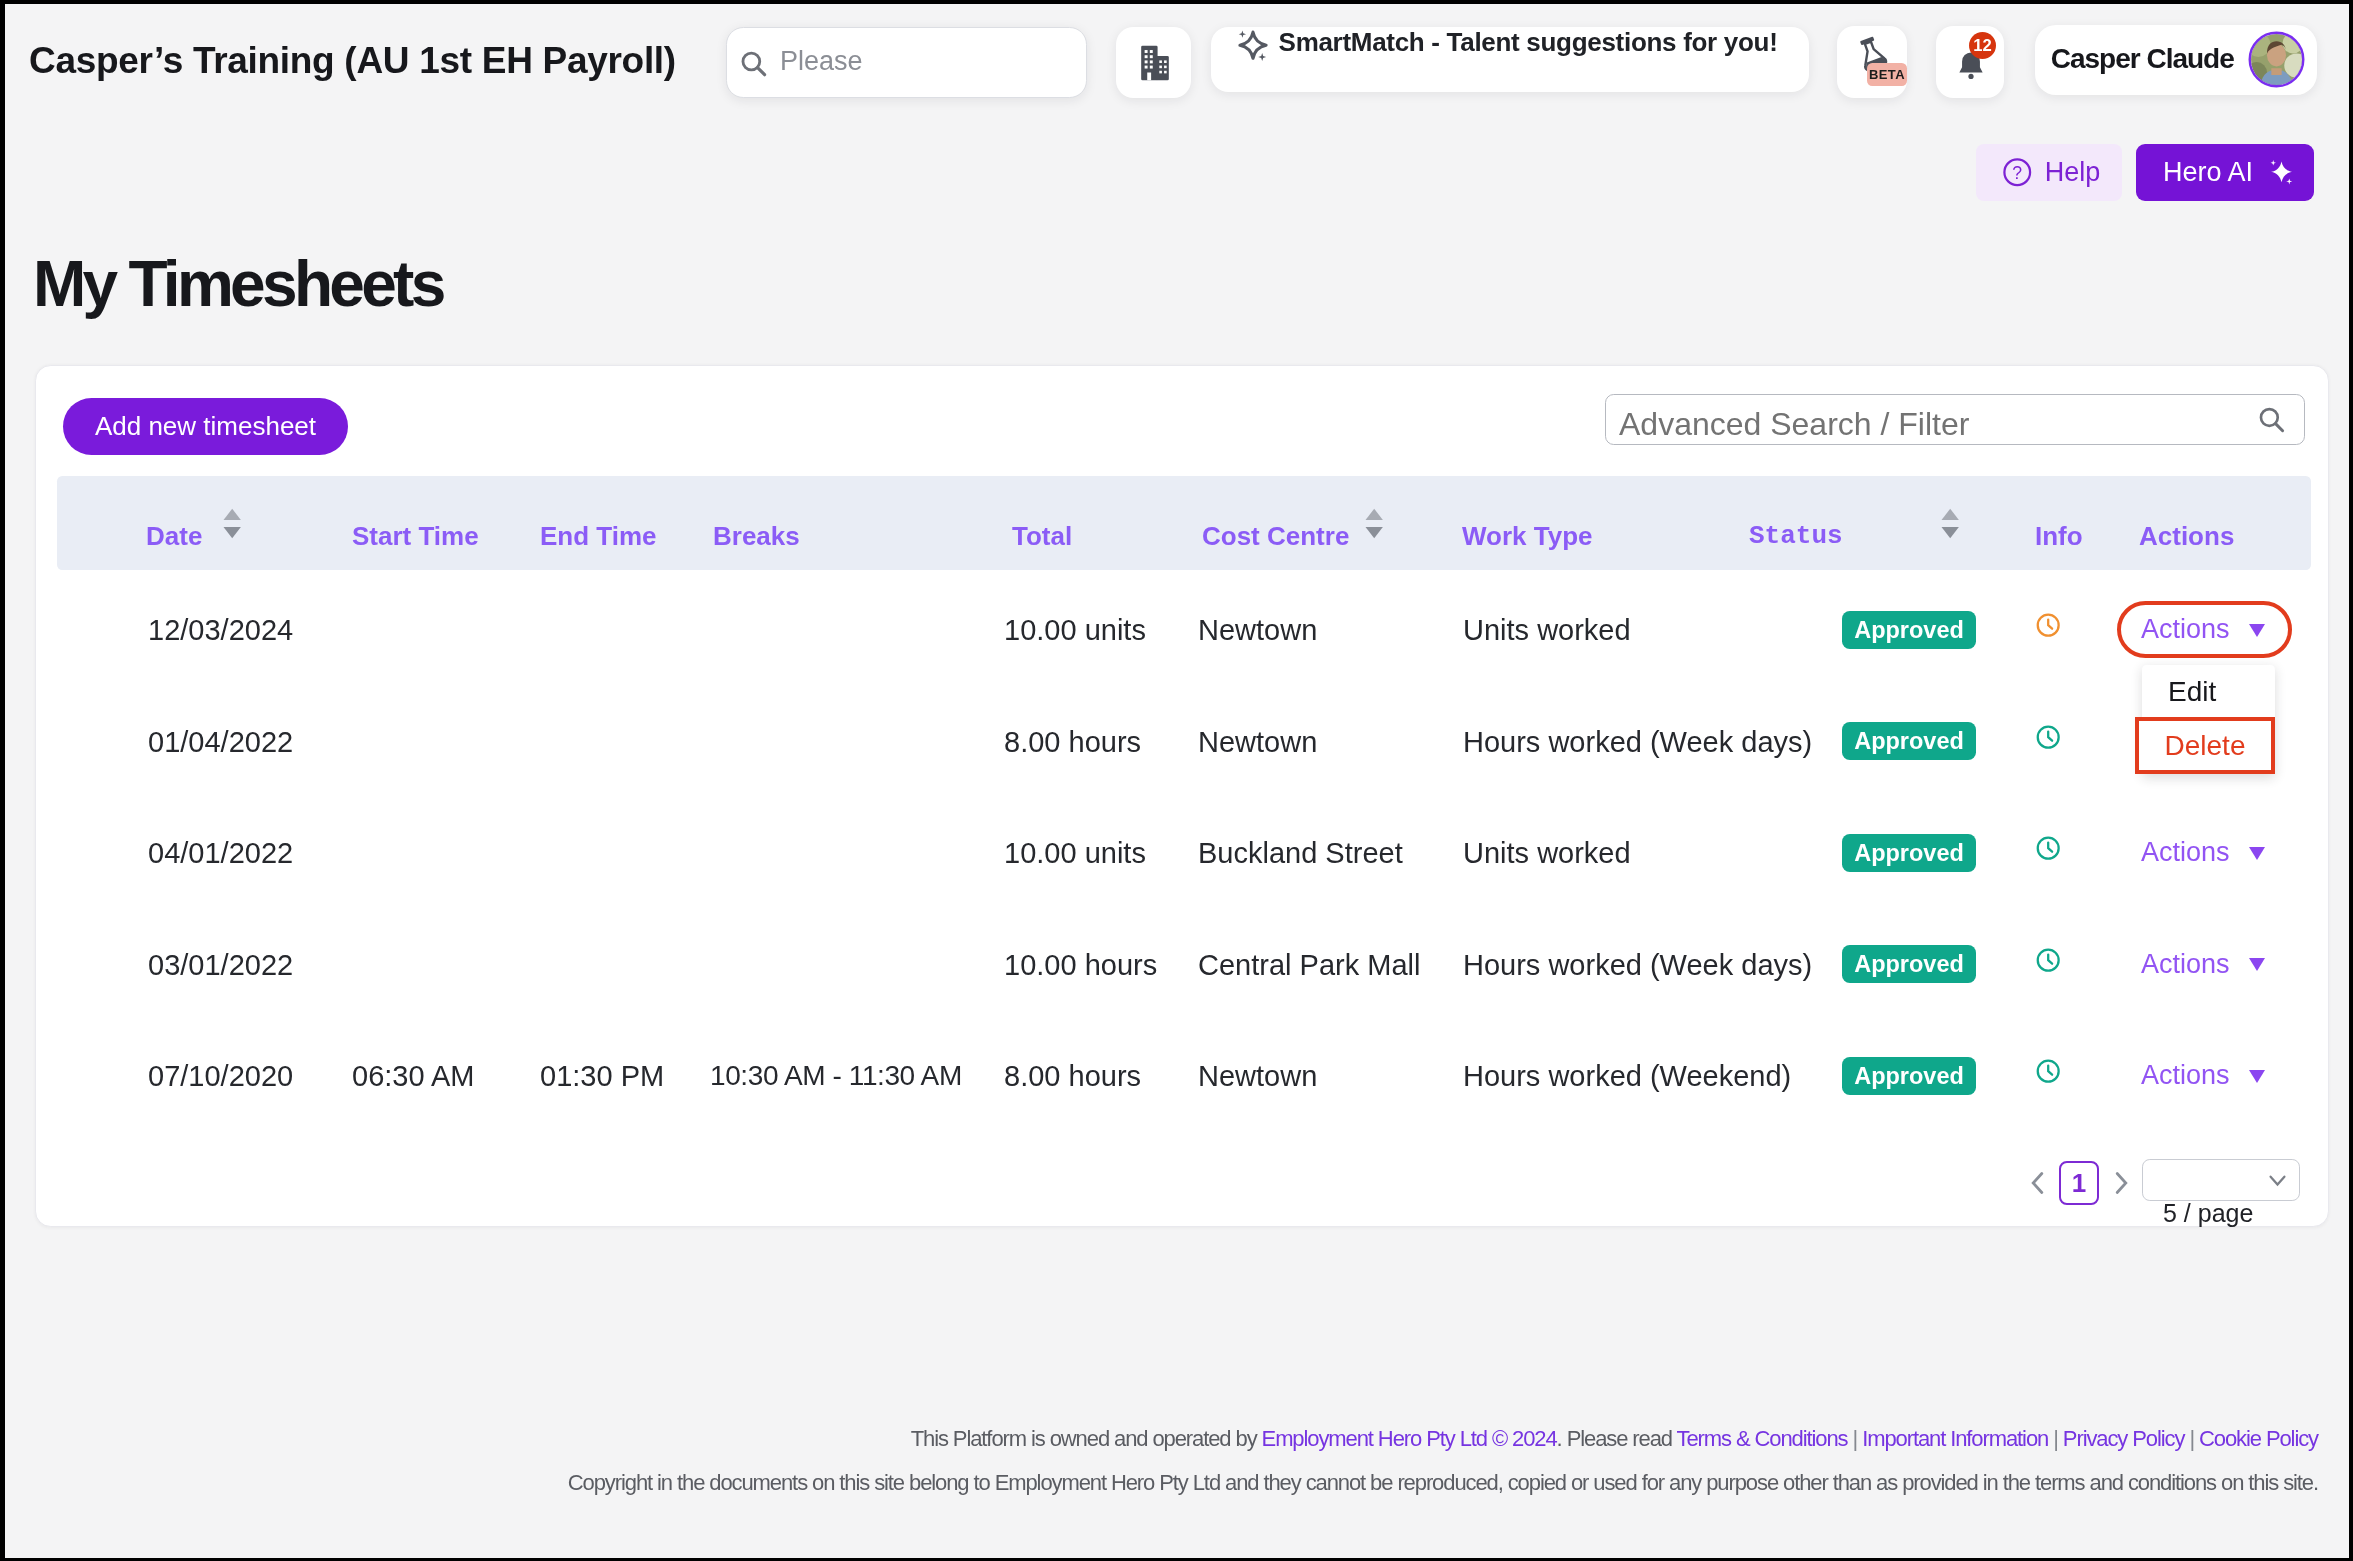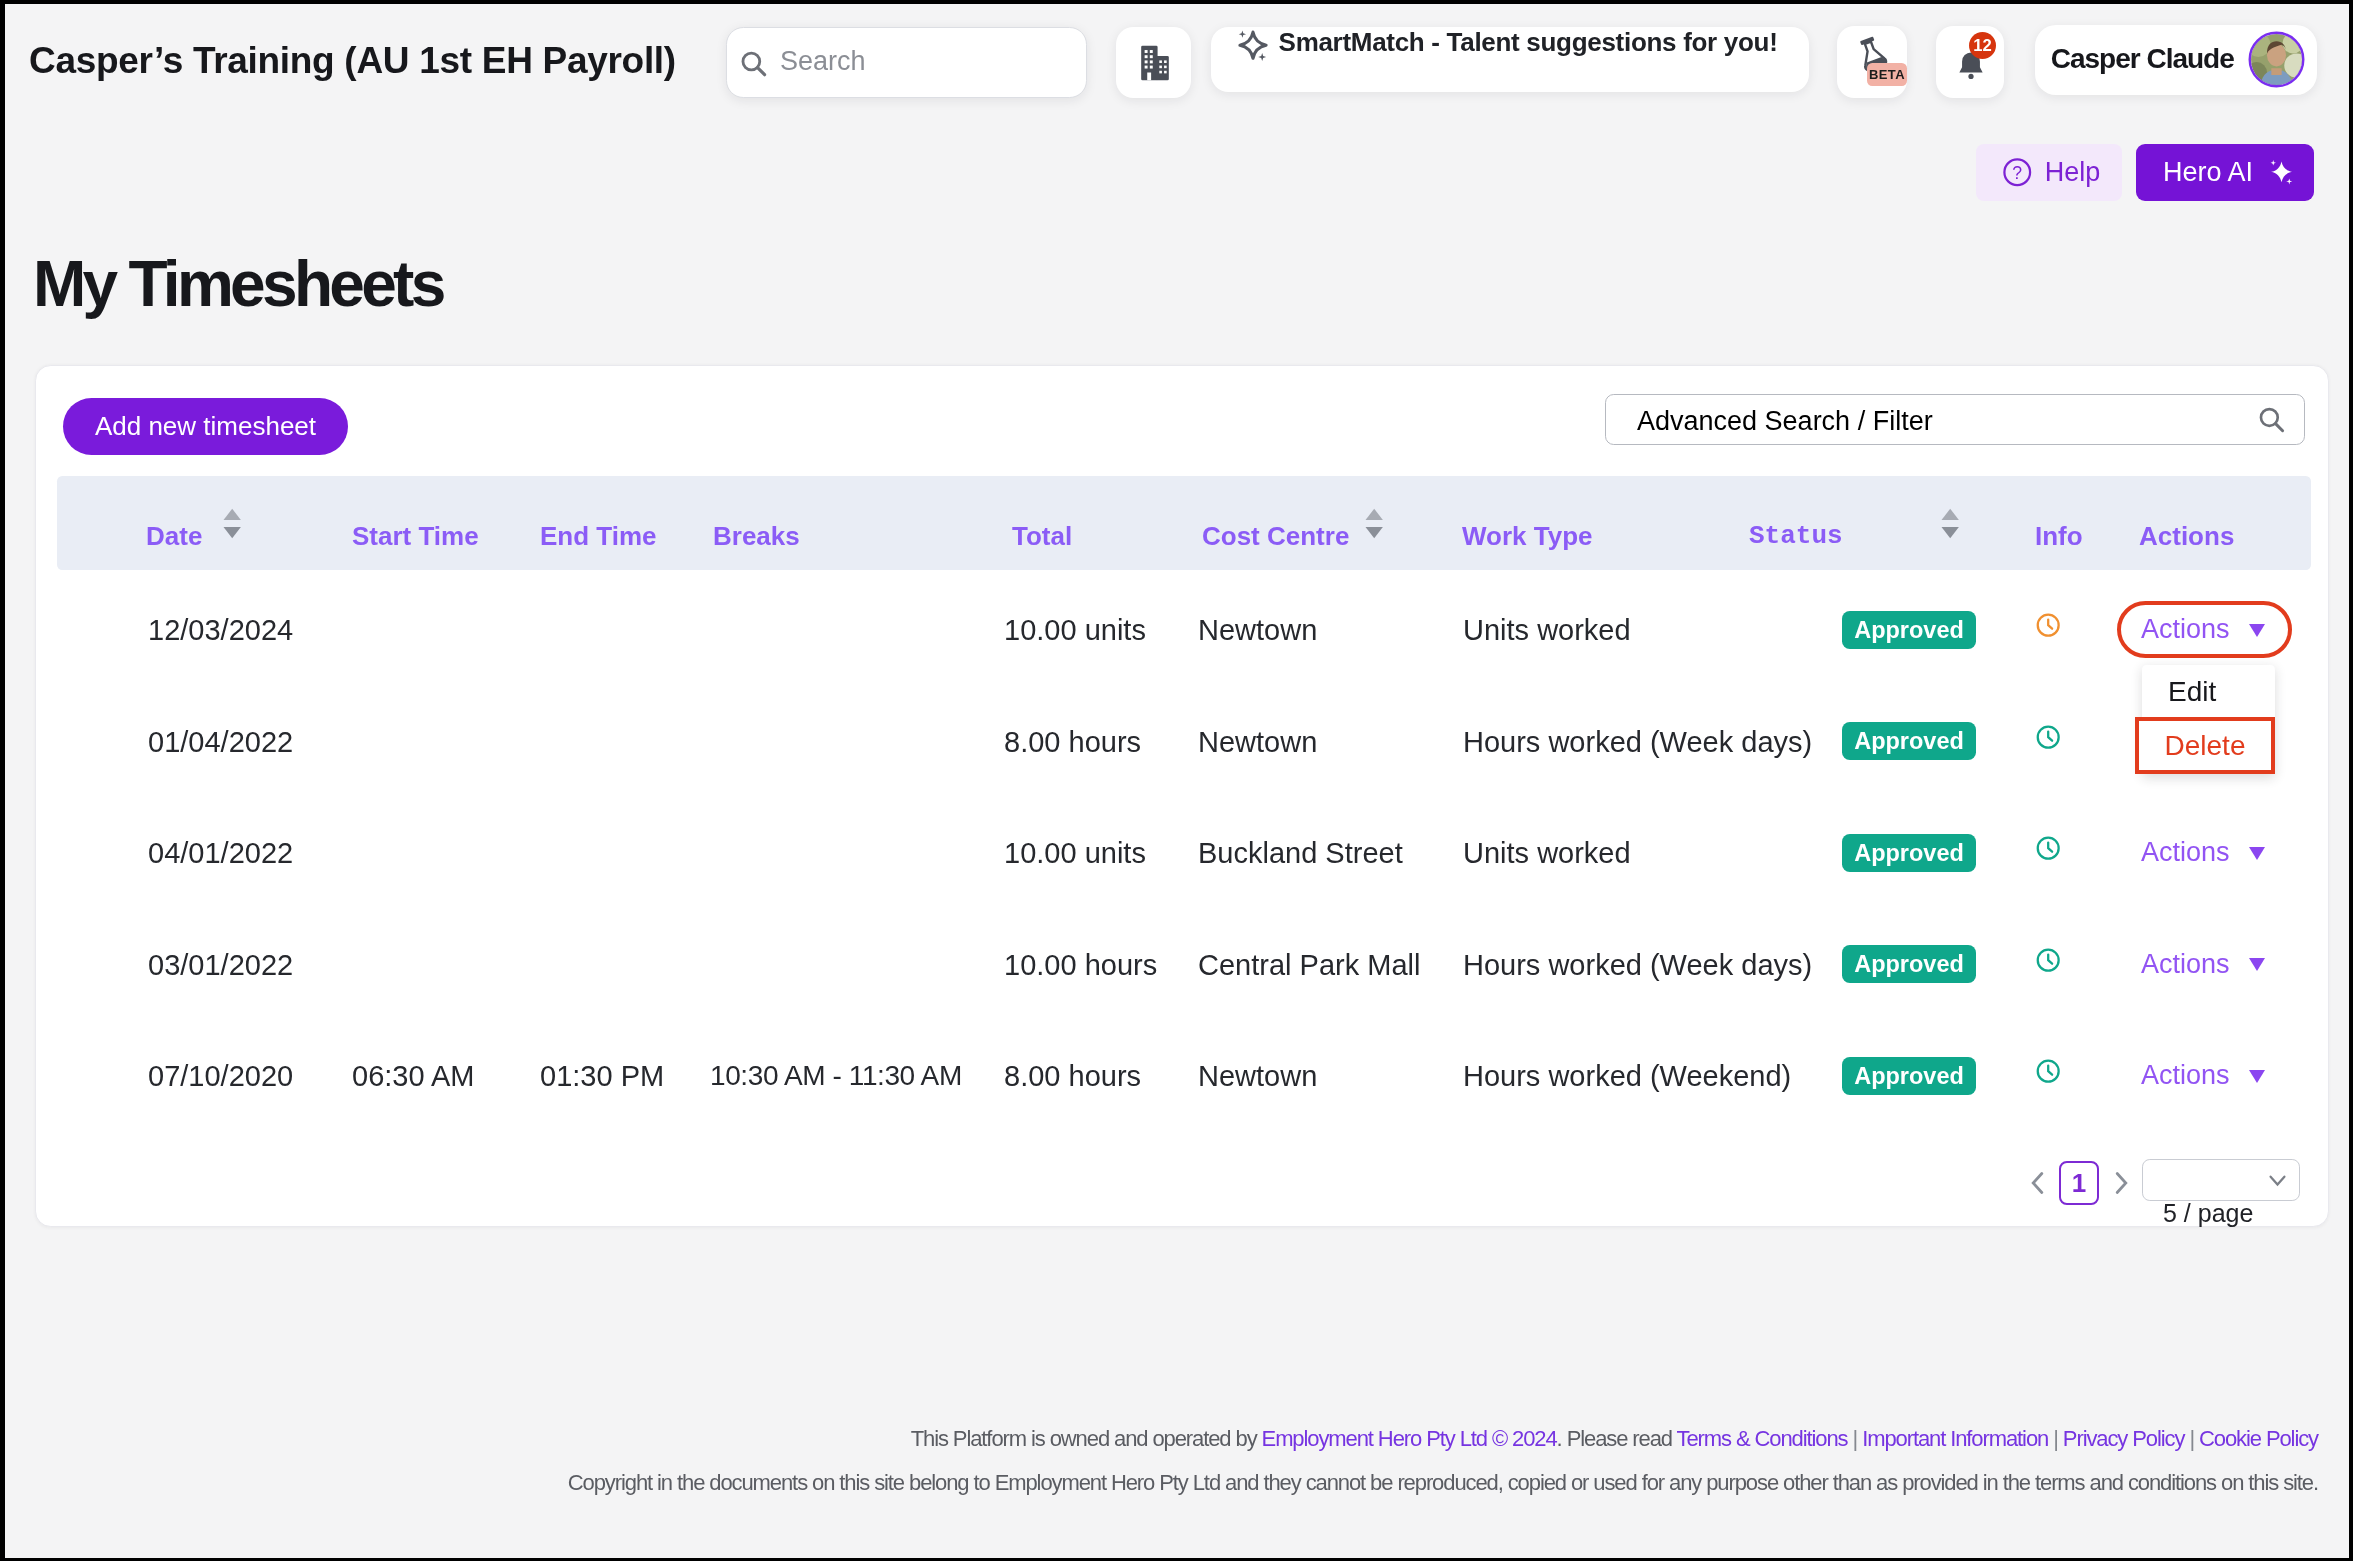--- a/index.html
+++ b/index.html
@@ -12,21 +12,21 @@
     z-index:60; pointer-events:none; }
   .whitebox { background:#fff; border-radius:17.4px; box-shadow:0 2.6px 10.5px rgba(30,30,40,0.08); }
   .hdr-title { left:29px; top:40px; font-size:37px; font-weight:bold; color:#17181c; letter-spacing:-0.3px; }
   .pagetitle { left:33px; top:247px; font-size:64px; font-weight:bold; color:#17181c; letter-spacing:-3.7px; }
   .card { left:35px; top:365px; width:2294px; height:862px; background:#fff; border:0.9px solid #e9e9ee;
     border-radius:15.7px; box-shadow:0 0.9px 3.5px rgba(30,30,40,0.05); }
   .btn-add { left:63px; top:398px; width:285px; height:57px; border-radius:29px; background:#7a1bdb;
     color:#fff; font-size:26px; display:flex; align-items:center; justify-content:center; }
   .adv { left:1605px; top:394px; width:700px; height:51px; border:1.7px solid #b6b9c0; border-radius:8.7px;
     background:#fff; }
-  .adv span { position:absolute; left:31px; top:11.3px; font-size:27px; color:#000000; }
+  .adv span { position:absolute; left:13px; top:11.3px; font-size:32px; color:#737373; }
   .thead { left:57px; top:476px; width:2254px; height:94px; background:#e9edf5; border-radius:5.2px; }
   .th { position:absolute; top:0; height:120px; display:flex; align-items:center; font-size:26px;
     font-weight:bold; color:#8b5cf6; }
   .cell { position:absolute; font-size:29px; color:#26282d; white-space:nowrap; }
   .chip { position:absolute; left:1842px; width:134px; height:38px; background:#0fa78b; border-radius:7.8px;
     color:#fff; font-weight:bold; font-size:23.5px; display:flex; align-items:center; justify-content:center; }
   .act { position:absolute; left:2141px; font-size:27px; color:#9254f3; white-space:nowrap; }
   .caret { position:absolute; left:2249px; width:0; height:0; border-left:8.7px solid transparent;
     border-right:8.7px solid transparent; border-top:13px solid #8b46f0; }
   .footer1, .footer2 { position:absolute; right:36px; font-size:22px; color:#5a5c62; letter-spacing:-1.1px; white-space:nowrap; }
@@ -36,21 +36,21 @@
 <body>
 <div id="page">
 
   <div class="abs hdr-title">Casper’s Training (AU 1st EH Payroll)</div>
 
   <div class="abs whitebox" style="left:726px; top:27px; width:361px; height:71px; border:1.7px solid #dcdee3;">
     <svg class="abs" style="left:12.2px; top:22px;" width="30" height="30" viewBox="0 0 34 34">
       <circle cx="14" cy="13" r="9.5" fill="none" stroke="#6d7077" stroke-width="3.2"></circle>
       <line x1="21" y1="20" x2="29" y2="28" stroke="#6d7077" stroke-width="3.6" stroke-linecap="round"></line>
     </svg>
-    <span class="abs" style="left:53px; top:18.3px; font-size:27px; color:#8b8e95;">Search</span>
+    <span class="abs" style="left:53px; top:18.3px; font-size:27px; color:#8b8e95;">Please</span>
   </div>
 
   <div class="abs whitebox" style="left:1116px; top:27px; width:75px; height:71px;">
     <svg class="abs" style="left:20px; top:16.6px;" width="38" height="38" viewBox="0 0 44 44">
       <rect x="6" y="2" width="19" height="40" rx="1.5" fill="#4a4e57"></rect>
       <rect x="23" y="14" width="15" height="28" rx="1.5" fill="#4a4e57"></rect>
       <g fill="#ffffff">
         <rect x="10" y="7" width="3.4" height="3.4"></rect>
           <rect x="16" y="7" width="3.4" height="3.4"></rect>
         <rect x="10" y="13" width="3.4" height="3.4"></rect>

